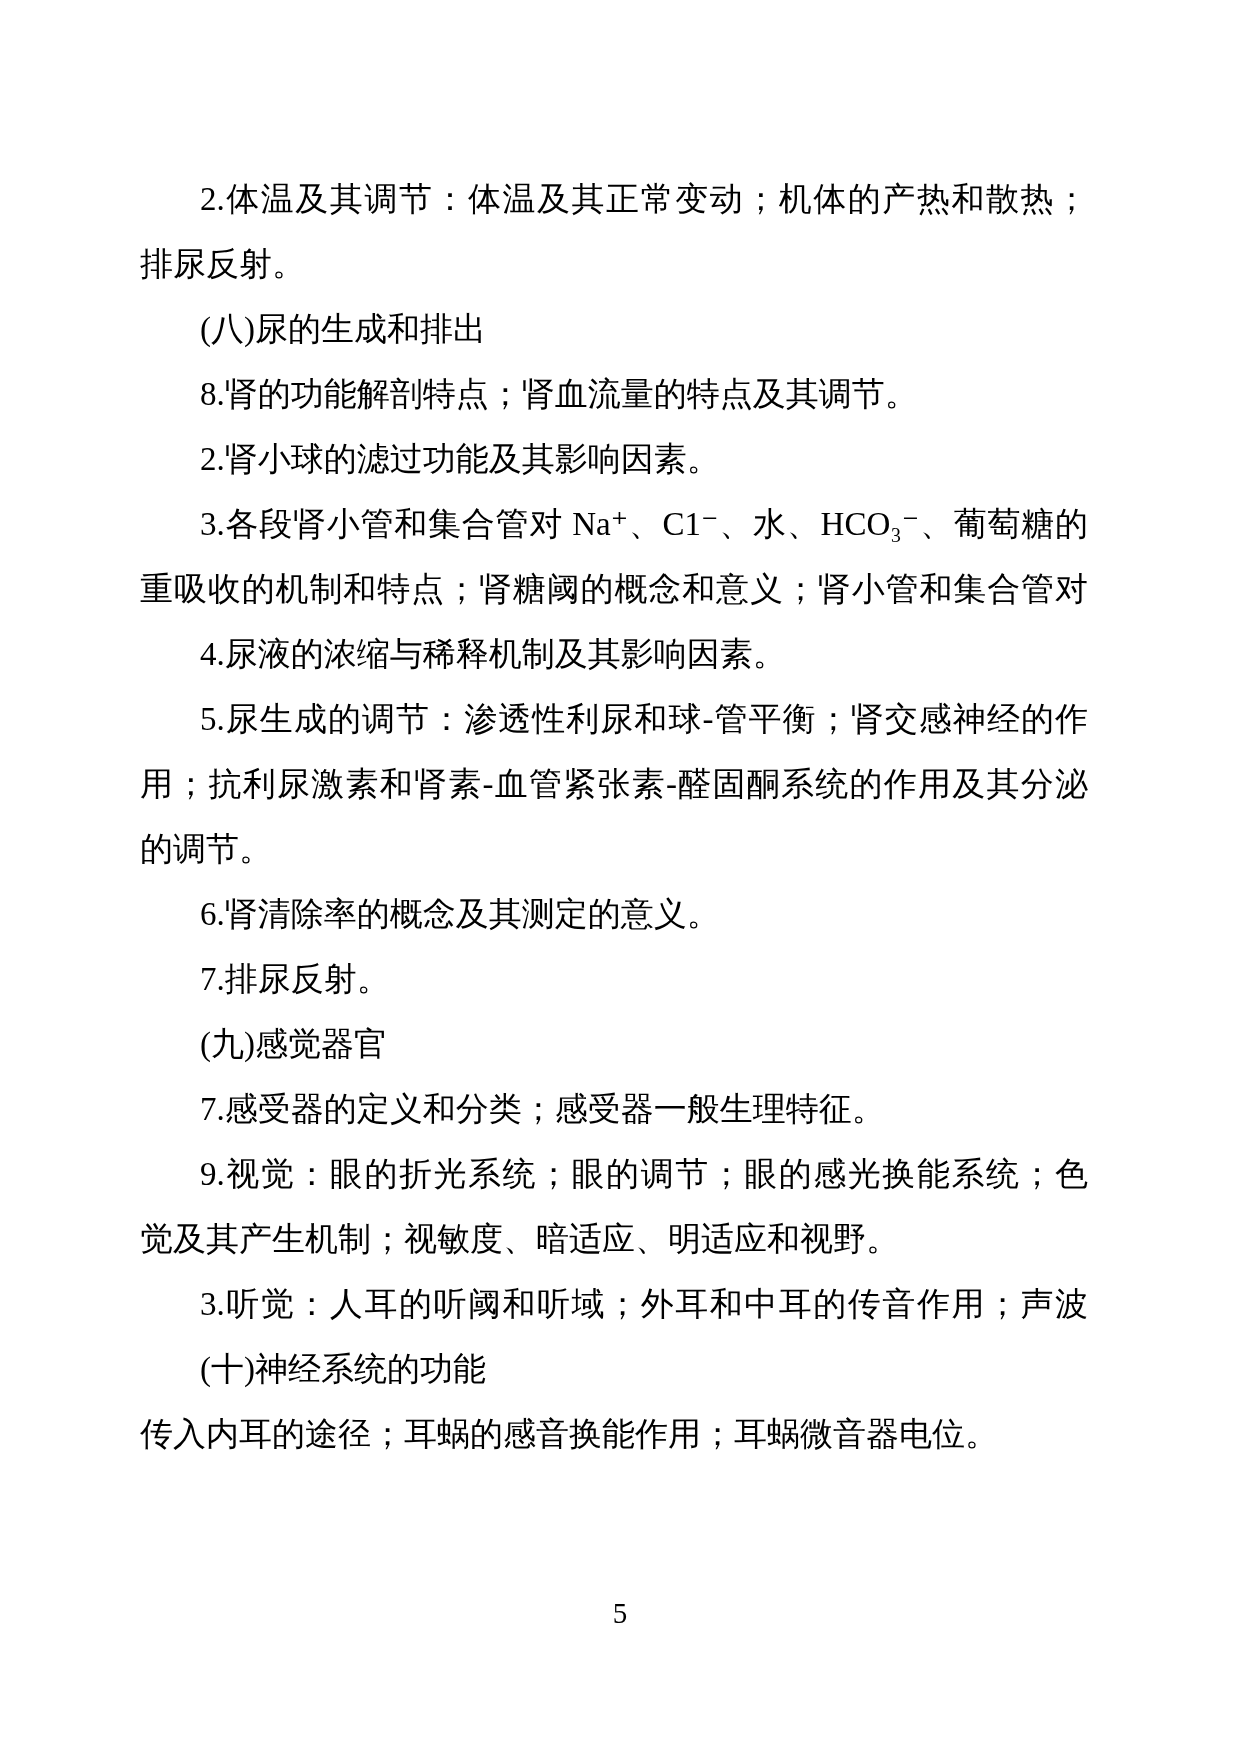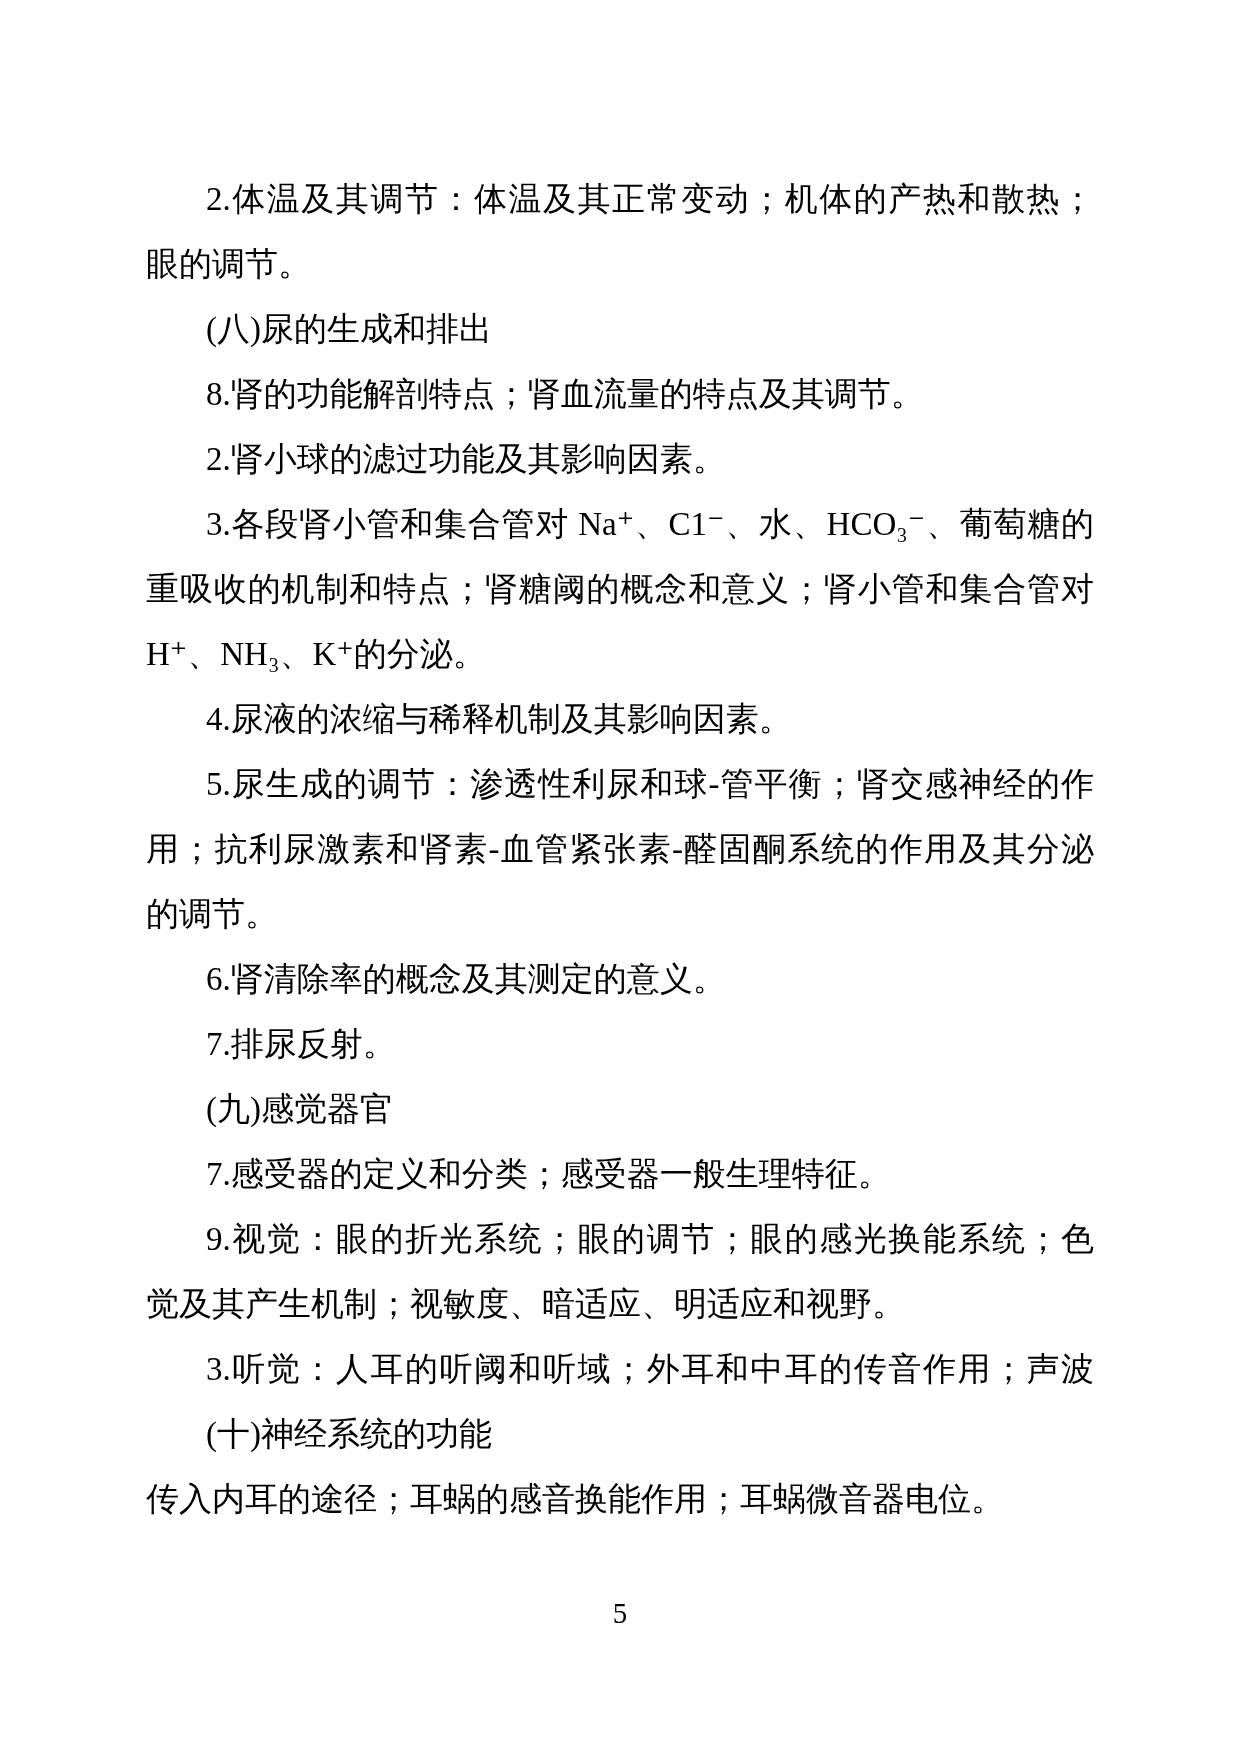--- a/index.html
+++ b/index.html
@@ -9,21 +9,21 @@
   }
   body {
     width: 1240px;
     height: 1754px;
     position: relative;
     font-family: "Liberation Serif", "DejaVu Serif", serif;
     color: #000000;
   }
   .doc-body {
     position: absolute;
-    left: 146px;
+    left: 140px;
     top: 167px;
     width: 948px;
   }
   .line {
     font-size: 33px;
     line-height: 65px;
     text-align: justify;
     text-align-last: left;
     white-space: normal;
   }
@@ -44,27 +44,26 @@
     text-align: center;
     font-size: 29px;
     line-height: 40px;
   }
 </style>
 </head>
 <body>
 
 <div class="doc-body" id="doc-body">
     <div class="line first full">2.体温及其调节：体温及其正常变动；机体的产热和散热；</div>
-    <div class="line">眼的调节。</div>
+    <div class="line">排尿反射。</div>
     <div class="line heading first">(八)尿的生成和排出</div>
     <div class="line first">8.肾的功能解剖特点；肾血流量的特点及其调节。</div>
     <div class="line first">2.肾小球的滤过功能及其影响因素。</div>
     <div class="line first full">3.各段肾小管和集合管对 Na⁺、C1⁻、水、HCO₃⁻、葡萄糖的</div>
     <div class="line full">重吸收的机制和特点；肾糖阈的概念和意义；肾小管和集合管对</div>
-    <div class="line">H⁺、NH₃、K⁺的分泌。</div>
     <div class="line first">4.尿液的浓缩与稀释机制及其影响因素。</div>
     <div class="line first full">5.尿生成的调节：渗透性利尿和球-管平衡；肾交感神经的作</div>
     <div class="line full">用；抗利尿激素和肾素-血管紧张素-醛固酮系统的作用及其分泌</div>
     <div class="line">的调节。</div>
     <div class="line first">6.肾清除率的概念及其测定的意义。</div>
     <div class="line first">7.排尿反射。</div>
     <div class="line heading first">(九)感觉器官</div>
     <div class="line first">7.感受器的定义和分类；感受器一般生理特征。</div>
     <div class="line first full">9.视觉：眼的折光系统；眼的调节；眼的感光换能系统；色</div>
     <div class="line">觉及其产生机制；视敏度、暗适应、明适应和视野。</div>

